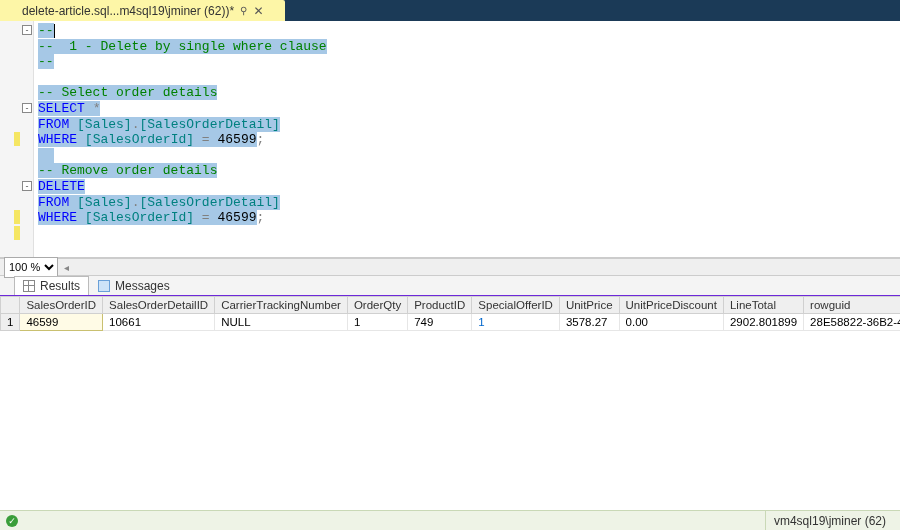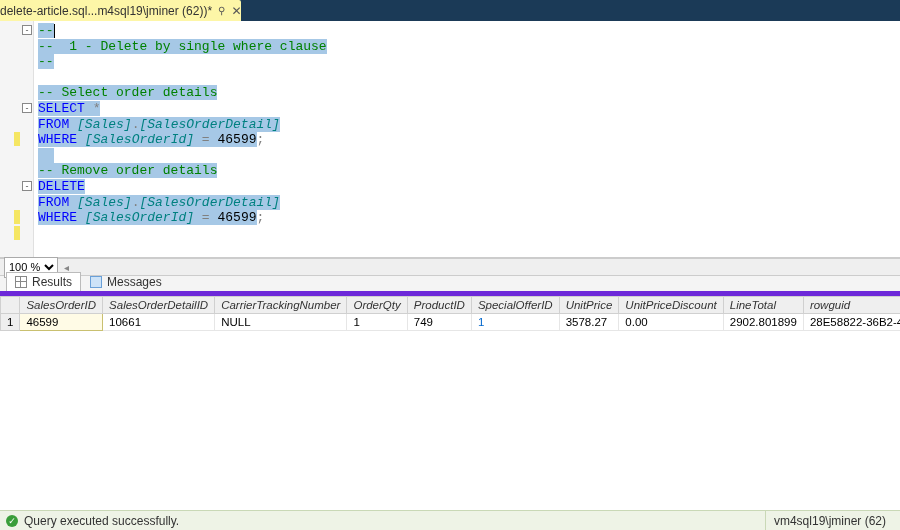--- a/index.html
+++ b/index.html
@@ -16,21 +16,21 @@
     height: 21px;
     background: #1b3a57;
     display: flex;
     align-items: flex-end;
   }
   .tab {
     background: #fdf6a7;
     height: 21px;
     display: flex;
     align-items: center;
-    padding: 0 0;
+    padding: 0 22px;
     font-size: 12px;
     color: #333;
     gap: 6px;
     border-top-right-radius: 2px;
   }
   .tab .pin { font-size: 10px; color: #555; }
   .tab .close { font-size: 12px; color: #555; cursor: pointer; }
   .editor-wrap {
     display: flex;
     height: 237px;
@@ -65,21 +65,21 @@
     font-size: 13px;
     line-height: 15.6px;
     padding: 2px 4px;
     white-space: pre;
     position: relative;
   }
   .code .line { height: 15.6px; }
   .sel { background: #a6c8e6; }
   .kw-blue { color: #0000ff; }
   .kw-green { color: #008000; }
-  .kw-teal { color: #008080; font-style: italic; }
+  .kw-teal { color: #008080; }
   .op { color: #808080; }
   .num { color: #000; }
   .cursor {
     display: inline-block;
     width: 1px; height: 14px;
     background: #000;
     vertical-align: text-bottom;
   }
   .zoombar {
     height: 18px;
@@ -95,24 +95,24 @@
   .zoombar select {
     font-size: 11px;
     border: 1px solid #aaa;
     background: #fff;
     height: 21px;
   }
   .zoombar .arrows { color: #888; font-size: 10px; margin-left: 4px; }
   .result-tabs {
     height: 20px;
     background: #f4f4f4;
-    border-bottom: 5px solid #6d28d9;
+    border-bottom: 1px solid #6d28d9;
     display: flex;
     align-items: flex-end;
-    padding-left: 6px;
+    padding-left: 14px;
     gap: 0;
   }
   .rtab {
     display: flex; align-items: center;
     gap: 5px;
     height: 19px;
     padding: 0 8px;
     font-size: 12px;
     color: #333;
     border: 1px solid transparent;
@@ -155,21 +155,20 @@
   table.grid th {
     background: #efefef;
     border: 1px solid #d0d0d0;
     font-weight: normal;
     text-align: left;
     padding: 1px 6px;
     height: 17px;
     color: #333;
     white-space: nowrap;
     overflow: hidden;
-    font-style: italic;
   }
   table.grid td {
     border: 1px solid #e6e6e6;
     padding: 1px 6px;
     height: 17px;
     white-space: nowrap;
     overflow: hidden;
   }
   table.grid td.rowhdr, table.grid th.corner {
     background: #efefef;
@@ -296,16 +295,15 @@
           <td>0.00</td>
           <td>2902.801899</td>
           <td>28E58822-36B2-43B5-B53D-7F4F5742058C</td>
         </tr>
       </tbody>
     </table>
 </div>
 
 <div class="statusbar">
   <span class="chk">✓</span>
-  <span>Query executed successfully.</span>
   <span class="spacer"></span>
   <span class="seg">vm4sql19\jminer (62)</span>
 </div>
 
 </body></html>

